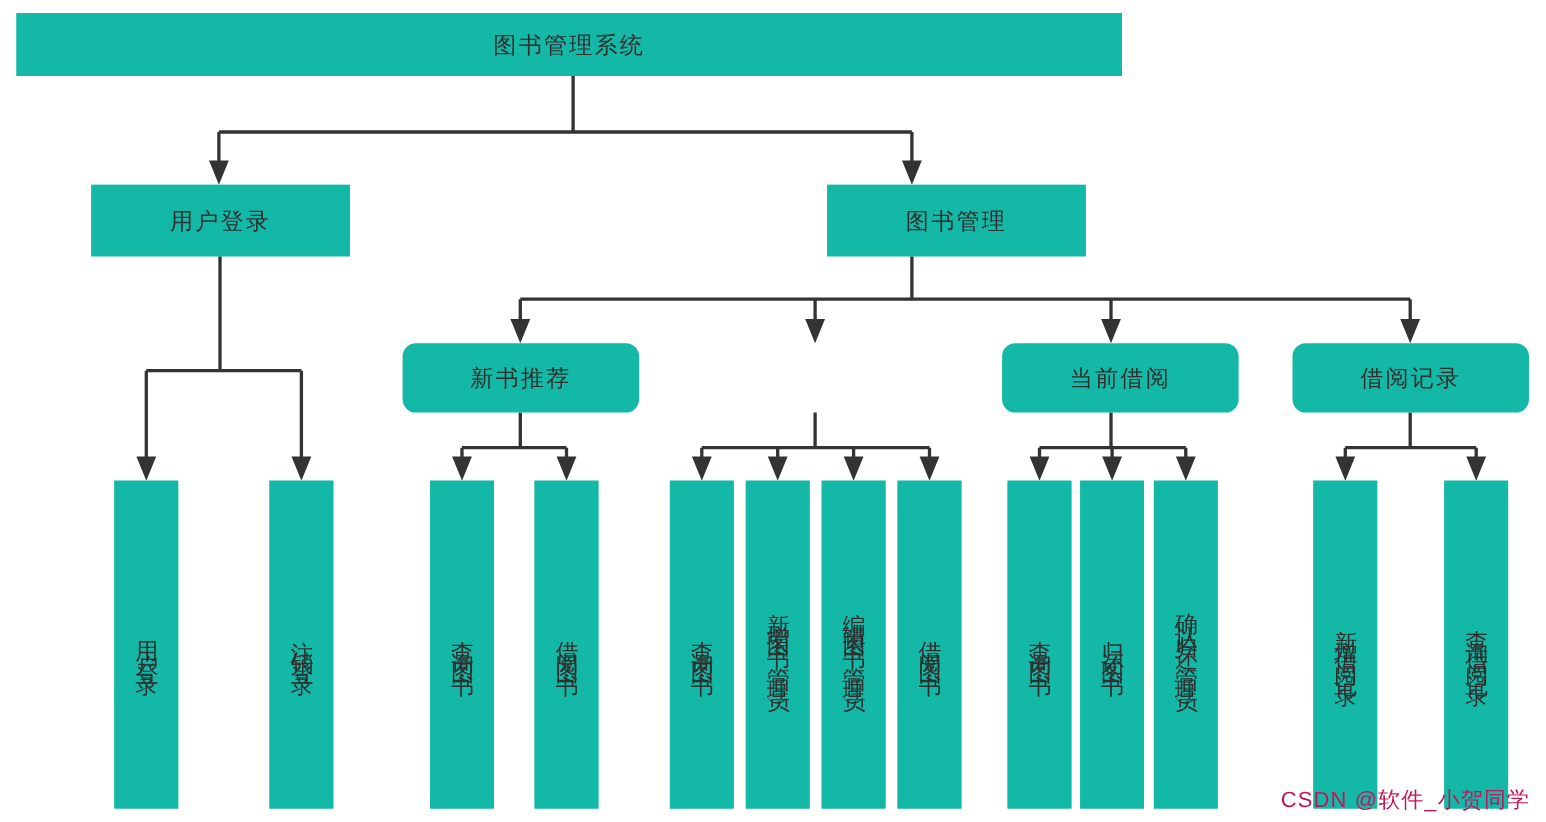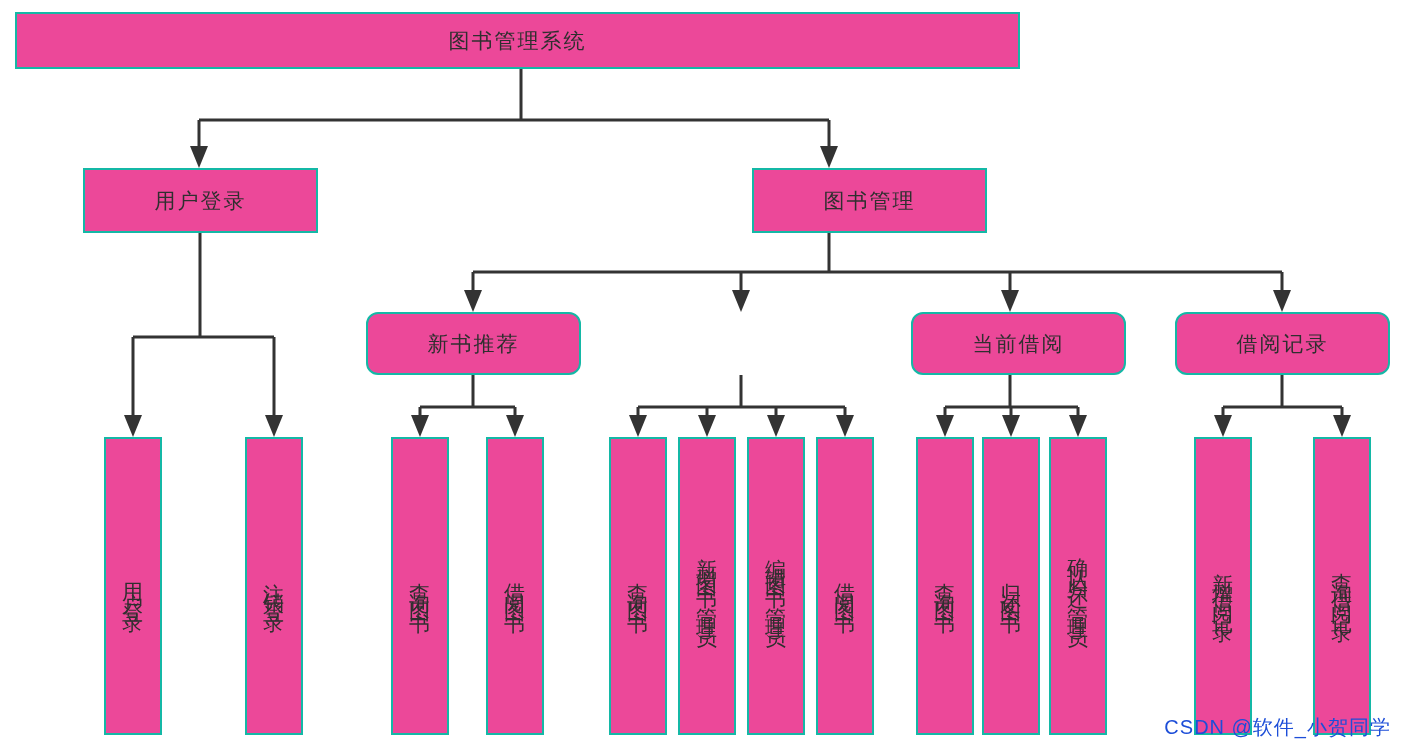--- a/index.html
+++ b/index.html
@@ -18,21 +18,21 @@
   svg.connectors {
     position: absolute;
     left: 0;
     top: 0;
     pointer-events: none;
   }
   .box {
     position: absolute;
     box-sizing: border-box;
     border: 2px solid #14b8a6;
-    background: #ec4899;
+    background: #14b8a6;
     display: flex;
     align-items: center;
     justify-content: center;
     color: #2f2f2f;
     font-size: 21px;
     letter-spacing: 2px;
     white-space: nowrap;
   }
   .box.root   { left: 15px;  top: 12px;  width: 1005px; height: 57px; }
   .box.lvl2   { top: 168px; width: 235px; height: 65px; }
@@ -44,21 +44,21 @@
     letter-spacing: 10px;
     font-size: 21px;
     color: #2f2f2f;
     line-height: 1;
   }
   .watermark {
     position: absolute;
     right: 14px;
     bottom: 6px;
     font-size: 20px;
-    color: #1d4ed8;
+    color: #be185d;
     letter-spacing: 1px;
     pointer-events: none;
   }
 </style>
 </head>
 <body>
 
 <div class="canvas">
 
   <svg class="connectors" width="1405" height="747" viewBox="0 0 1405 747">

